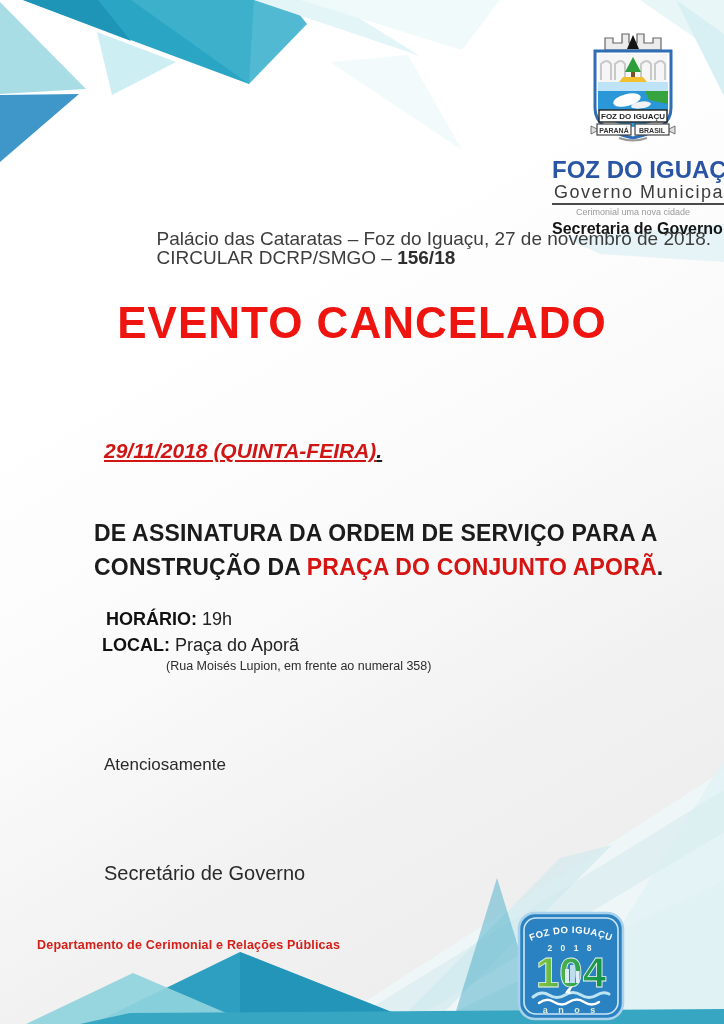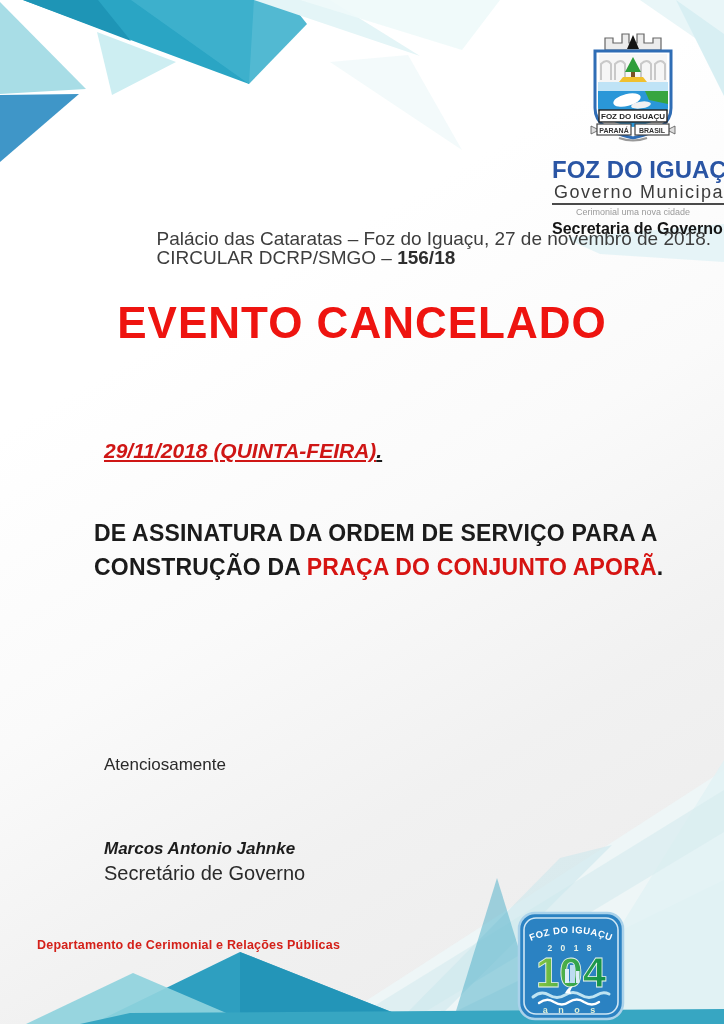--- a/index.html
+++ b/index.html
@@ -131,23 +131,27 @@
 
     <div class="title">EVENTO CANCELADO</div>
 
     <div class="event-date"><span class="red">29/11/2018 (QUINTA-FEIRA)</span><span class="dot">.</span></div>
 
     <div class="body-text">
       <span>DE ASSINATURA DA ORDEM DE SERVIÇO PARA A</span><br>
       <span>CONSTRUÇÃO DA </span><span class="hl">PRAÇA DO CONJUNTO APORÃ</span><span>.</span>
     </div>
 
+    <div class="details">
+      <div><span class="lbl">HORÁRIO:</span><span> 19h</span></div>
+      <div style="margin-left:-4px;"><span class="lbl">LOCAL:</span><span> Praça do Aporã</span></div>
+      <div class="loc-note">(Rua Moisés Lupion, em frente ao numeral 358)</div>
+    </div>
 
     <div class="closing">Atenciosamente</div>
-    <div class="sig-name">Marcos Antonio Jahnke</div>
     <div class="sig-role">Secretário de Governo</div>
 
     <div class="footer-dept">Departamento de Cerimonial e Relações Públicas</div>
 
     <div class="badge-wrap">
       <svg width="108" height="110" viewBox="0 0 108 110">
         <defs>
           <linearGradient id="grad104" x1="0" y1="0" x2="1" y2="0">
             <stop offset="0" stop-color="#8cc63f"></stop>
             <stop offset="0.5" stop-color="#3aa84c"></stop>

